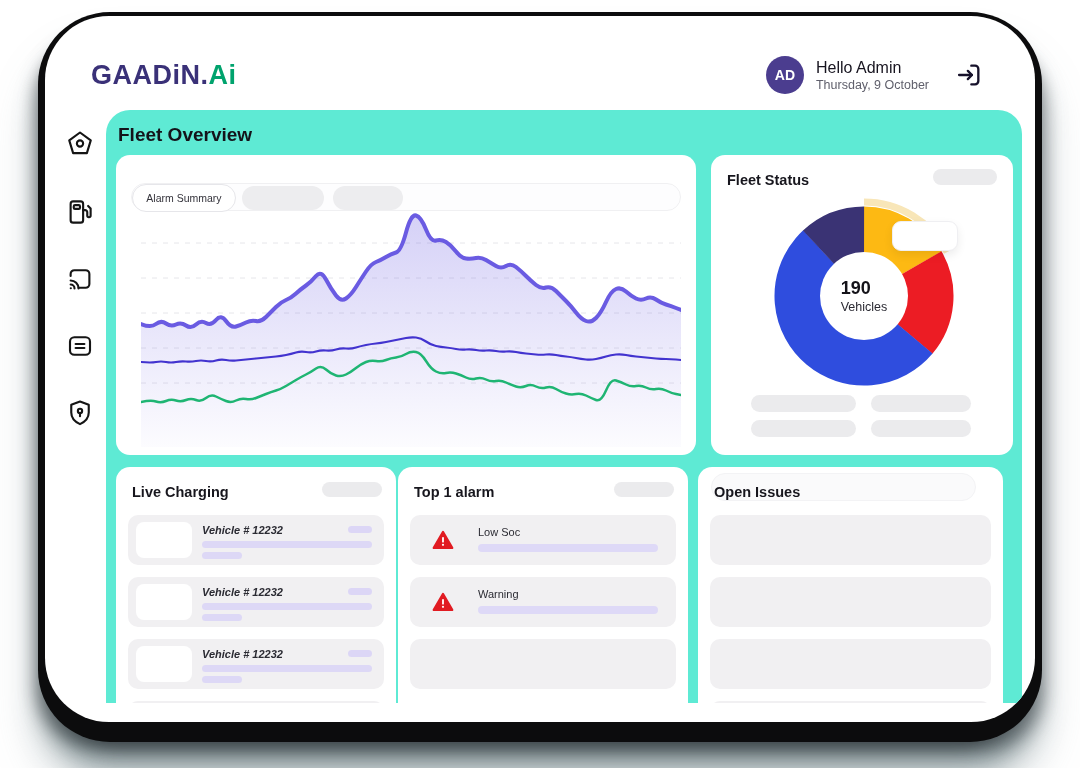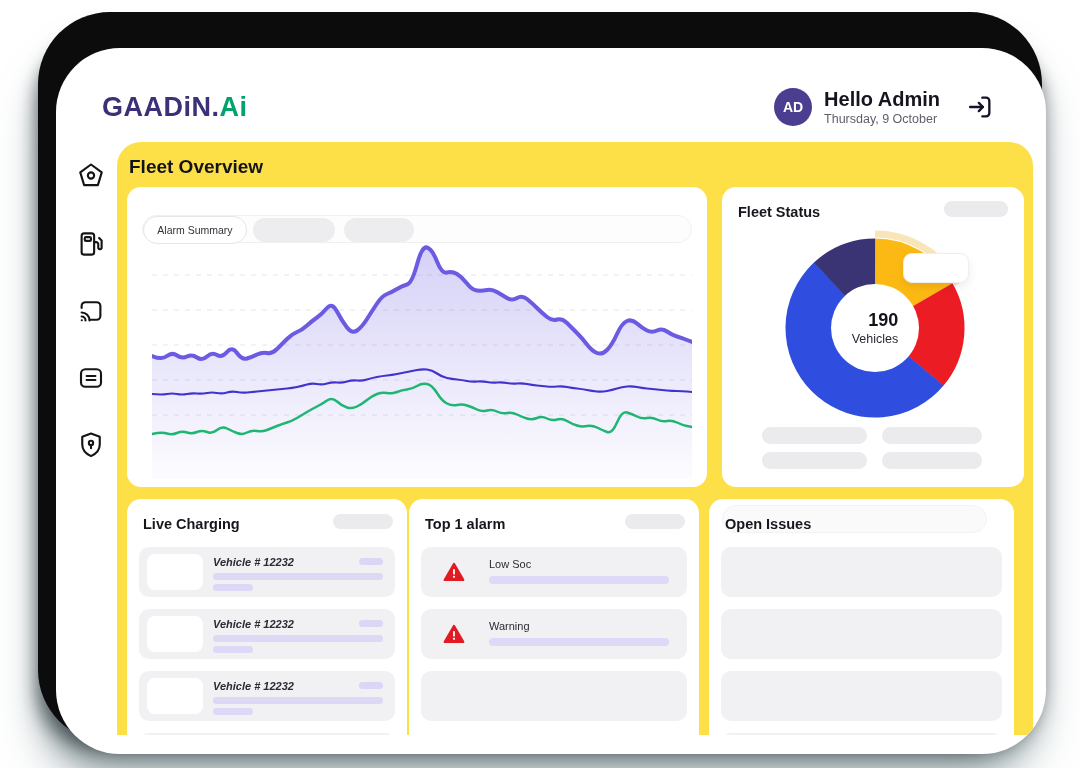--- a/index.html
+++ b/index.html
@@ -7,61 +7,61 @@
          font-family:"Liberation Sans", sans-serif; }
   #stage { position:relative; width:1080px; height:768px; }
 
   
   .device { position:absolute; left:38px; top:12px; width:1004px; height:730px;
     background:#0c0c0d; border-radius:72px;
     box-shadow:-12px 16px 16px -10px rgba(30,36,40,.5),
                12px 18px 16px -10px rgba(30,36,40,.4),
                0 30px 28px -6px rgba(84,103,107,.6),
                0 44px 44px 2px rgba(120,140,145,.35); }
-  .screen { position:absolute; left:18px; top:4px; width:990px; height:706px;
-    background:#ffffff; border-radius:64px; overflow:hidden;margin-top:32px; }
+  .screen { position:absolute; left:7px; top:4px; width:990px; height:706px;
+    background:#ffffff; border-radius:64px; overflow:hidden; }
 
   
   .logo { position:absolute; left:46px; top:44px; font-size:27px; font-weight:800;
     letter-spacing:.5px; }
   .logo .p1 { color:#3a3178; } .logo .p2 { color:#00a36d; }
   .admin { position:absolute; right:52px; top:40px; display:flex; align-items:center; gap:12px; }
   .avatar { width:38px; height:38px; border-radius:50%; background:#4b3d8f; color:#fff;
     font-size:14px; font-weight:700; display:flex; align-items:center; justify-content:center; }
-  .admin-text .greet { font-size:20px; font-weight:700; color:#17141f; }
+  .admin-text .greet { font-size:16px; font-weight:400; color:#17141f; }
   .admin-text .date  { font-size:12.5px; color:#5f5f6b; margin-top:1px; }
   .logout { margin-left:14px; cursor:pointer; display:flex; }
 
   
   .side-icon { position:absolute; left:17px; width:36px; height:36px; display:flex;
     align-items:center; justify-content:center; cursor:pointer; }
 
   
   .content { position:absolute; left:61px; top:94px; width:916px; height:593px;
-    background:#fde047; border-radius:24px 24px 0 0; overflow:hidden; }
+    background:#5eead4; border-radius:24px 24px 0 0; overflow:hidden; }
   .page-title { position:absolute; left:12px; top:14px; font-size:19px; font-weight:600; color:#14131a; }
   .card { position:absolute; background:#fff; border-radius:14px; }
   .card-title { position:absolute; left:16px; top:17px; font-size:14.5px; font-weight:600; color:#17161d; z-index:2; }
   .pill { background:#ebebed; border-radius:9px; position:absolute; }
 
   
   #chart-card { left:10px; top:45px; width:580px; height:300px;padding-left:12px; }
   .tabbar { position:absolute; left:15px; top:28px; width:550px; height:28px;
     border:1px solid #f0f0f2; border-radius:15px; background:#fdfdfe; }
   .tab-active { position:absolute; left:0; top:0; height:28px; width:104px; background:#fff;
     border:1px solid #e6e6ea; border-radius:15px; font-size:10.5px; color:#33323a;
     display:flex; align-items:center; justify-content:center; cursor:pointer; }
   .tab-ph { position:absolute; top:2px; height:24px; background:#ededef; border-radius:12px; cursor:pointer; }
   #chart-svg { position:absolute; left:25px; top:52px; }
 
   
   #fleet-card { left:605px; top:45px; width:302px; height:300px; }
   #donut-wrap { position:absolute; left:53px; top:41px; width:200px; height:200px; }
   .donut-center { position:absolute; left:50%; top:50%; transform:translate(-50%,-50%);
-    text-align:right; }
+    text-align:left; }
   .donut-center .num { font-size:18px; font-weight:700; color:#141319; }
   .donut-center .lbl { font-size:12.5px; color:#2b2a33; margin-top:1px; }
   .tooltip { position:absolute; left:181px; top:66px; width:66px; height:30px; background:#fff;
     border:1px solid #efeff2; border-radius:9px; box-shadow:0 4px 10px rgba(0,0,0,.08); z-index:3; }
 
   
   #live-card  { left:10px;  top:357px; width:280px; height:320px; }
   #alarm-card { left:292px; top:357px; width:290px; height:320px; }
   #issues-card{ left:592px; top:357px; width:305px; height:320px; }
   .rows { position:absolute; left:12px; right:12px; top:48px; }

